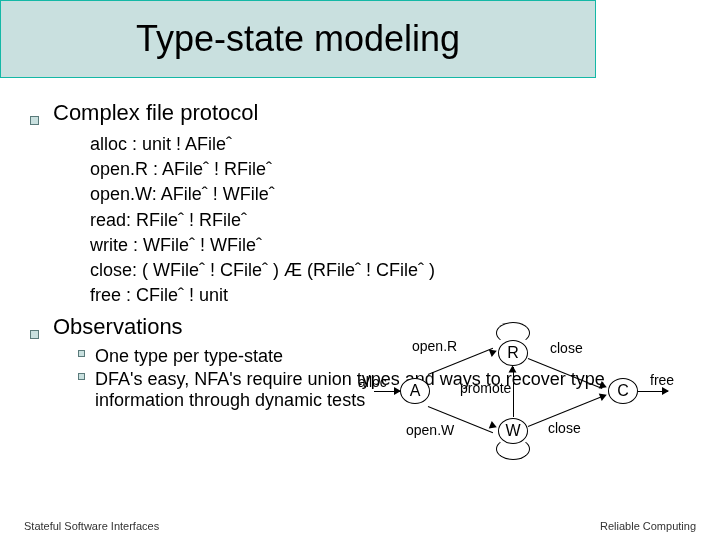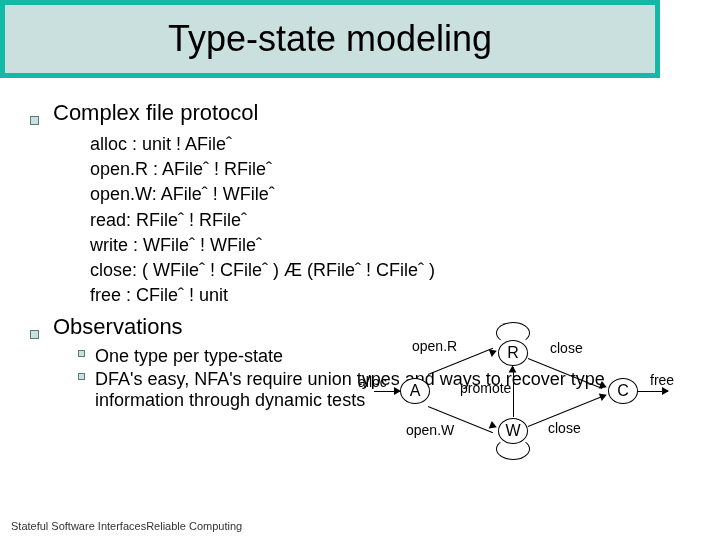--- a/index.html
+++ b/index.html
@@ -8,24 +8,24 @@
     height: 540px;
     font-family: Arial, Helvetica, sans-serif;
     background: #fff;
     position: relative;
     overflow: hidden;
   }
   .title-box {
     position: absolute;
     top: 0;
     left: 0;
-    width: 660px;
+    width: 596px;
     height: 78px;
     background: #c9e0df;
-    border: 5px solid #14b8a6;
+    border: 1px solid #14b8a6;
     display: flex;
     align-items: center;
     justify-content: center;
   }
   .title-box h1 {
     font-size: 36px;
     font-weight: normal;
     color: #000;
   }
   .content {
@@ -135,23 +135,23 @@
     border-bottom: 4px solid transparent;
     border-left: 7px solid #000;
   }
   .footer {
     position: absolute;
     bottom: 8px;
     left: 0;
     width: 720px;
     font-size: 11px;
     color: #333;
-    padding: 0 11px;
-    display: flex;
-    justify-content: flex-start;
+    padding: 0 24px;
+    display: flex;
+    justify-content: space-between;
   }
 </style>
 </head>
 <body>
 
 <div class="title-box">
   <h1>Type-state modeling</h1>
 </div>
 
 <div class="content">

